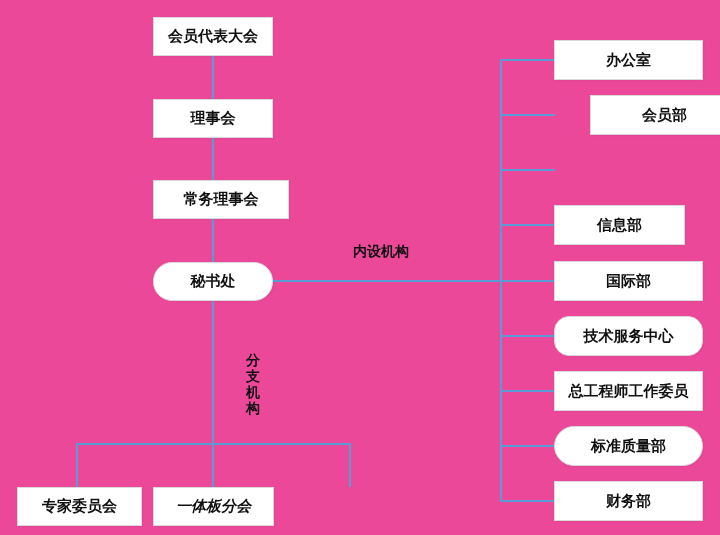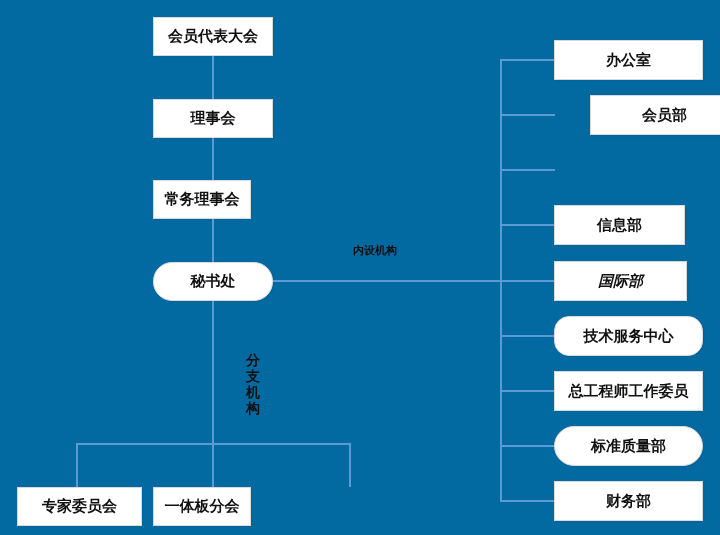--- a/index.html
+++ b/index.html
@@ -1,38 +1,38 @@
 <!DOCTYPE html>
 <html style="--line: #5b9bd5; --box-border: #d9d9d9;"><head>
 <meta charset="utf-8">
 <style>
   html,body{margin:0;padding:0;background:#ffffff;}
   body{font-family:"Liberation Sans","DejaVu Sans",sans-serif;}
   .canvas{
-    position:relative;width:720px;height:535px;background:#0369a1;
+    position:relative;width:720px;height:535px;background:#ec4899;
     overflow:hidden;
   }
   .node{
     position:absolute;
     box-sizing:border-box;
     height:39px;
     background:#ffffff;
     border:1px solid var(--box-border,#d9d9d9);
     box-shadow:1px 1px 2px rgba(0,0,0,0.05);
     display:flex;align-items:center;justify-content:center;
     font-size:15px;font-weight:700;color:#111111;
     white-space:nowrap;
   }
   .node.right{height:40px;}
   .vline,.hline{position:absolute;background:var(--line,#5b9bd5);}
   .vline{width:1.5px;}
   .hline{height:1.5px;}
   .flow-label{
     position:absolute;
-    font-size:11px;font-weight:700;color:#111111;
+    font-size:14px;font-weight:700;color:#111111;
     white-space:nowrap;
   }
   .flow-label.vertical{
     width:16px;
     white-space:normal;
     word-break:break-all;
     line-height:16px;
     font-size:14px;
     text-align:center;
   }
@@ -42,48 +42,48 @@
 
 <div class="canvas">
 
   <div class="vline" style="left:212px;top:56px;height:43px;"></div>
   <div class="vline" style="left:212px;top:138px;height:42px;"></div>
   <div class="vline" style="left:212px;top:219px;height:43px;"></div>
   <div class="vline" style="left:212px;top:301px;height:186px;"></div>
 
   <div class="node" style="left:153px;top:17px;width:120px;">会员代表大会</div>
   <div class="node" style="left:153px;top:99px;width:120px;">理事会</div>
-  <div class="node" style="left:153px;top:180px;width:98px;">常务理事会</div>
+  <div class="node" style="left:153px;top:180px;width:136px;">常务理事会</div>
   <div class="node" style="left:153px;top:262px;width:120px;border-radius:19px;">秘书处</div>
 
   <div class="hline" style="left:273px;top:280px;width:282px;"></div>
   <div class="flow-label" style="left:353px;top:243px;">内设机构</div>
 
   <div class="vline" style="left:500px;top:59px;height:443px;"></div>
 
   <div class="hline" style="left:501px;top:59px;width:54px;"></div>
   <div class="hline" style="left:501px;top:114px;width:54px;"></div>
   <div class="hline" style="left:501px;top:169px;width:54px;"></div>
   <div class="hline" style="left:501px;top:224px;width:54px;"></div>
   <div class="hline" style="left:501px;top:335px;width:54px;"></div>
   <div class="hline" style="left:501px;top:390px;width:54px;"></div>
   <div class="hline" style="left:501px;top:445px;width:54px;"></div>
   <div class="hline" style="left:501px;top:500px;width:54px;"></div>
 
   <div class="node right" style="left:554px;top:40px;width:149px;">办公室</div>
   <div class="node right" style="left:554px;top:95px;width:149px;margin-left:36px;">会员部</div>
   <div class="node right" style="left:554px;top:205px;width:131px;">信息部</div>
-  <div class="node right" style="left:554px;top:261px;width:133px;font-style:italic;">国际部</div>
+  <div class="node right" style="left:554px;top:261px;width:149px;">国际部</div>
   <div class="node right" style="left:554px;top:316px;width:149px;border-radius:15px;">技术服务中心</div>
   <div class="node right" style="left:554px;top:371px;width:149px;">总工程师工作委员</div>
   <div class="node right" style="left:554px;top:426px;width:149px;border-radius:20px;">标准质量部</div>
   <div class="node right" style="left:554px;top:481px;width:149px;">财务部</div>
 
   <div class="flow-label vertical" style="left:245px;top:352px;">分支机构</div>
 
   <div class="hline" style="left:76px;top:443px;width:275px;"></div>
   <div class="vline" style="left:76px;top:443px;height:44px;"></div>
   <div class="vline" style="left:349px;top:443px;height:44px;"></div>
 
   <div class="node" style="left:17px;top:487px;width:125px;">专家委员会</div>
-  <div class="node" style="left:153px;top:487px;width:98px;">一体板分会</div>
+  <div class="node" style="left:153px;top:487px;width:121px;font-style:italic;">一体板分会</div>
 
 </div>
 
 </body></html>

